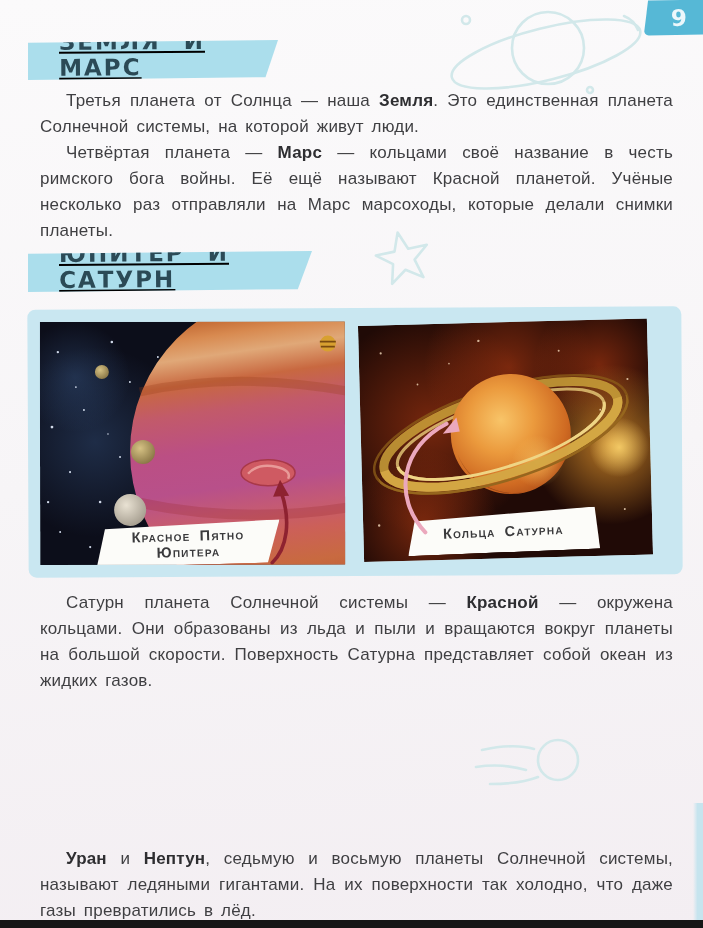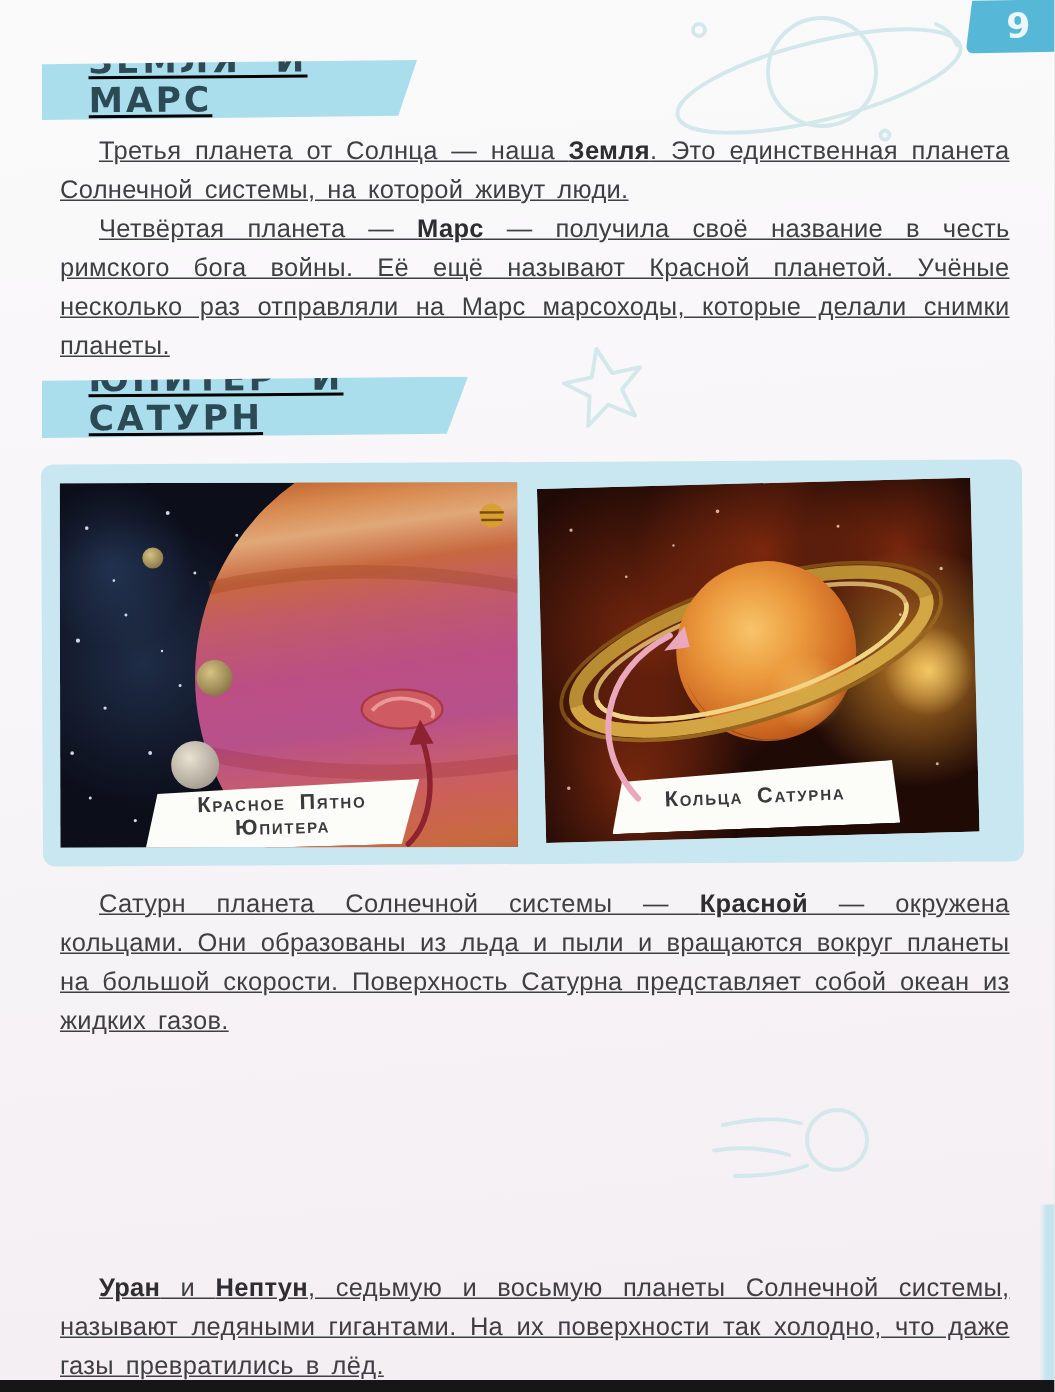--- a/index.html
+++ b/index.html
@@ -31,21 +31,21 @@
   .h-bar h2{
     margin:0;font-size:23px;font-weight:bold;color:#2b4a56;letter-spacing:2px;
     word-spacing:13px;font-family:"DejaVu Sans",sans-serif;transform:rotate(-0.4deg);
   }
   .h-bar1{top:40px;left:28px;width:219px;height:40px;}
   .h-bar2{top:251px;left:28px;width:253px;height:41px;}
   .h-bar3{top:774px;left:28px;width:236px;height:42px;}
   
   .text-block{
     position:absolute;left:40px;width:633px;color:#3f3f42;font-size:17px;
-    line-height:26px;text-align:justify;letter-spacing:.2px;word-spacing:3px;text-decoration:underline;
+    line-height:26px;text-align:justify;letter-spacing:.2px;word-spacing:3px;
   }
   .text-block p{margin:0;text-indent:26px;}
   .tb1{top:88px;}
   .tb2{top:590px;}
   .tb3{top:826px;margin-top:20px;}
   b.strong{font-weight:bold;color:#2e2e31;}
   
   .panel{
     position:absolute;left:28px;top:308px;width:654px;height:268px;
     background:#c9e7f1;border-radius:8px;transform:rotate(-0.3deg);
@@ -100,21 +100,21 @@
 
   <div class="badge">
     <span>9</span>
   </div>
 
   <div class="h-bar h-bar1">
     <h2>ЗЕМЛЯ И МАРС</h2>
   </div>
   <div class="text-block tb1">
     <p><span>Третья планета от Солнца — наша </span><b class="strong">Земля</b><span>. Это единственная планета Солнечной системы, на которой живут люди.</span></p>
-    <p><span>Четвёртая планета — </span><b class="strong">Марс</b><span> — получила своё название в честь римского бога войны. Её ещё называют Красной плане­той. Учёные несколько раз отправляли на Марс марсоходы, кото­рые делали снимки планеты.</span></p>
+    <p><span>Четвёртая планета — </span><b class="strong">Марс</b><span> — кольцами своё название в честь римского бога войны. Её ещё называют Красной плане­той. Учёные несколько раз отправляли на Марс марсоходы, кото­рые делали снимки планеты.</span></p>
   </div>
 
   <div class="h-bar h-bar2">
     <h2>ЮПИТЕР И САТУРН</h2>
   </div>
 
   <div class="panel">
 
     <div class="fig fig-jupiter">
       <svg class="scene" width="305" height="243" viewBox="0 0 305 243">

